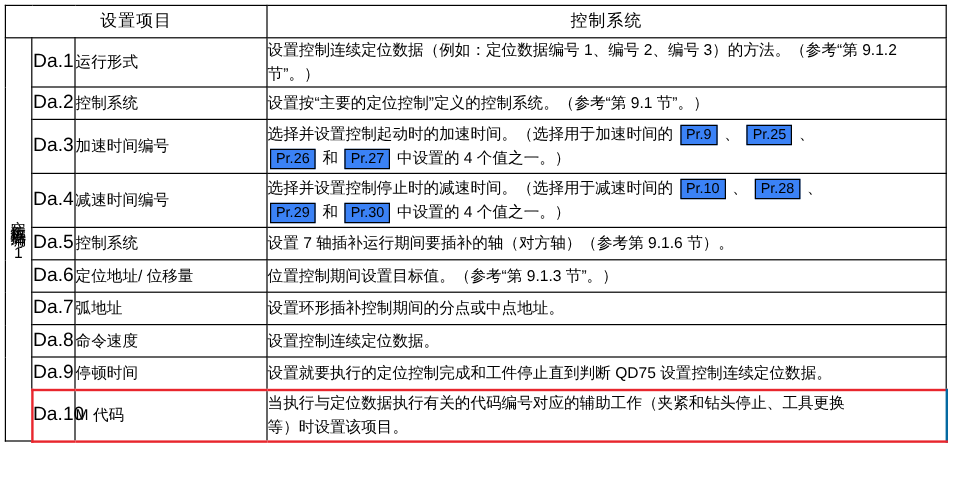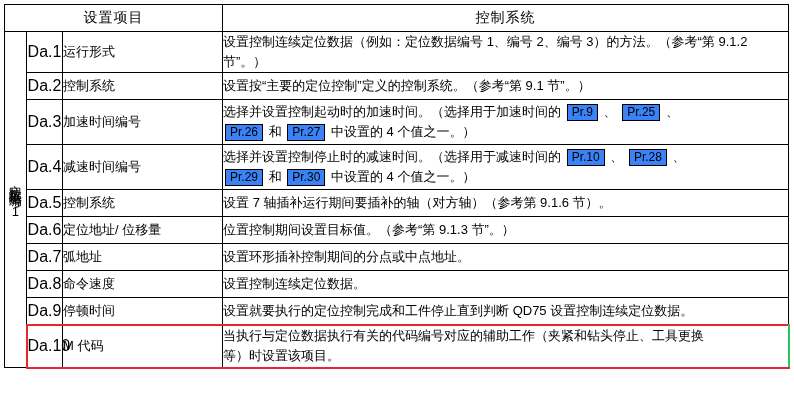--- a/index.html
+++ b/index.html
@@ -80,21 +80,21 @@
   
   tr.highlight td {
     border-top: 2px solid #e8262d;
     border-bottom: 2px solid #e8262d;
   }
   tr.highlight td.no-cell {
     border-left: 2px solid #e8262d;
     text-align: right;
   }
   tr.highlight td.det-cell {
-    border-right: 2px solid #22c55e;
+    border-right: 2px solid #0369a1;
   }
   
   .chip {
     display: inline-block;
     border: 1px solid #000000;
     padding: 0 4px;
     margin: 0 2px;
     font-size: 12px;
     line-height: 15px;
     font-family: "Liberation Sans", sans-serif;

